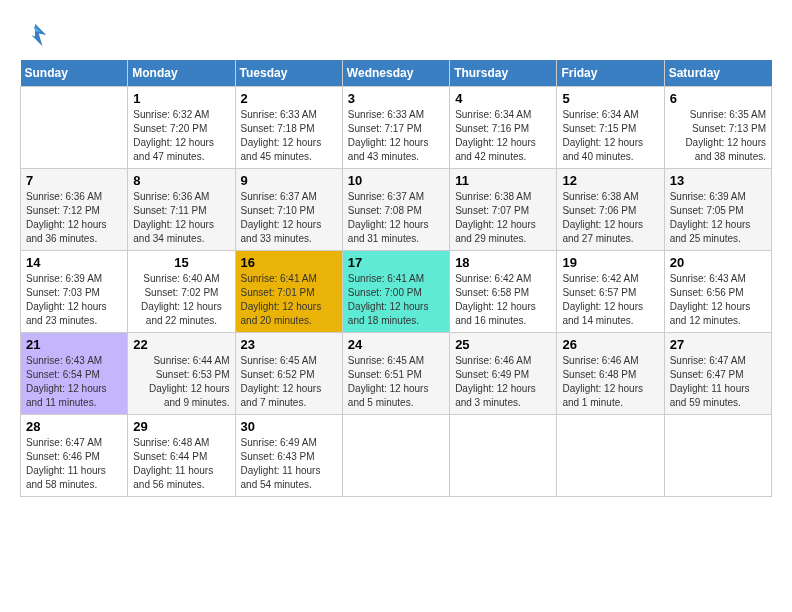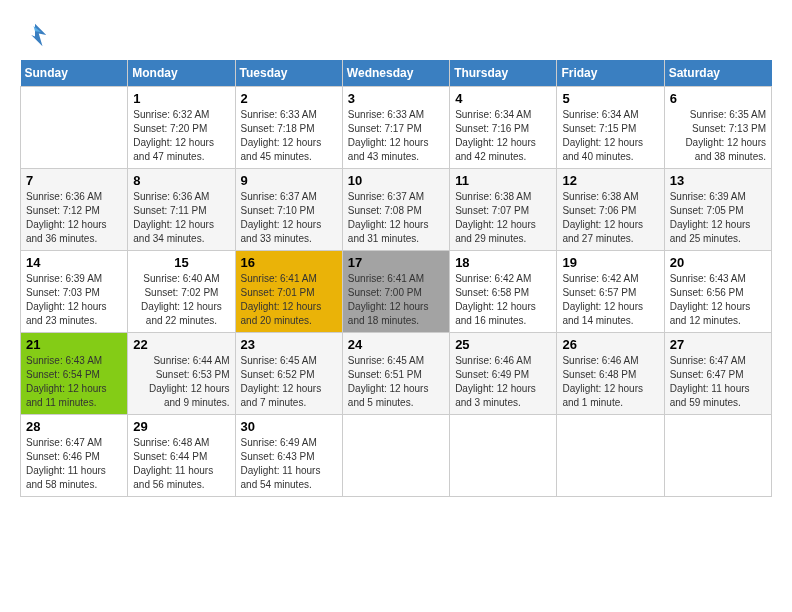--- a/index.html
+++ b/index.html
@@ -233,21 +233,21 @@
 Daylight: 12 hours
 and 22 minutes.</div>
         </td>
         <td style="background-color: #eab308;">
           <div class="day-number">16</div>
           <div class="day-info" style="white-space: pre-line;">Sunrise: 6:41 AM
 Sunset: 7:01 PM
 Daylight: 12 hours
 and 20 minutes.</div>
         </td>
-        <td style="background-color: #a3a3a3;">
+        <td style="background-color: #5eead4;">
           <div class="day-number">17</div>
           <div class="day-info" style="white-space: pre-line;">Sunrise: 6:41 AM
 Sunset: 7:00 PM
 Daylight: 12 hours
 and 18 minutes.</div>
         </td>
         <td style="background-color: rgb(255, 255, 255);">
           <div class="day-number">18</div>
           <div class="day-info" style="white-space: pre-line;">Sunrise: 6:42 AM
 Sunset: 6:58 PM
@@ -263,21 +263,21 @@
         </td>
         <td style="background-color: rgb(255, 255, 255);">
           <div class="day-number">20</div>
           <div class="day-info" style="white-space: pre-line;">Sunrise: 6:43 AM
 Sunset: 6:56 PM
 Daylight: 12 hours
 and 12 minutes.</div>
         </td>
       </tr>
       <tr>
-        <td style="background-color: #84cc16; margin-top: 44px;">
+        <td style="background-color: #c4b5fd; margin-top: 44px;">
           <div class="day-number">21</div>
           <div class="day-info" style="white-space: pre-line;">Sunrise: 6:43 AM
 Sunset: 6:54 PM
 Daylight: 12 hours
 and 11 minutes.</div>
         </td>
         <td style="background-color: rgb(245, 245, 245);">
           <div class="day-number">22</div>
           <div class="day-info" style="white-space: pre-line; text-align: right;">Sunrise: 6:44 AM
 Sunset: 6:53 PM

